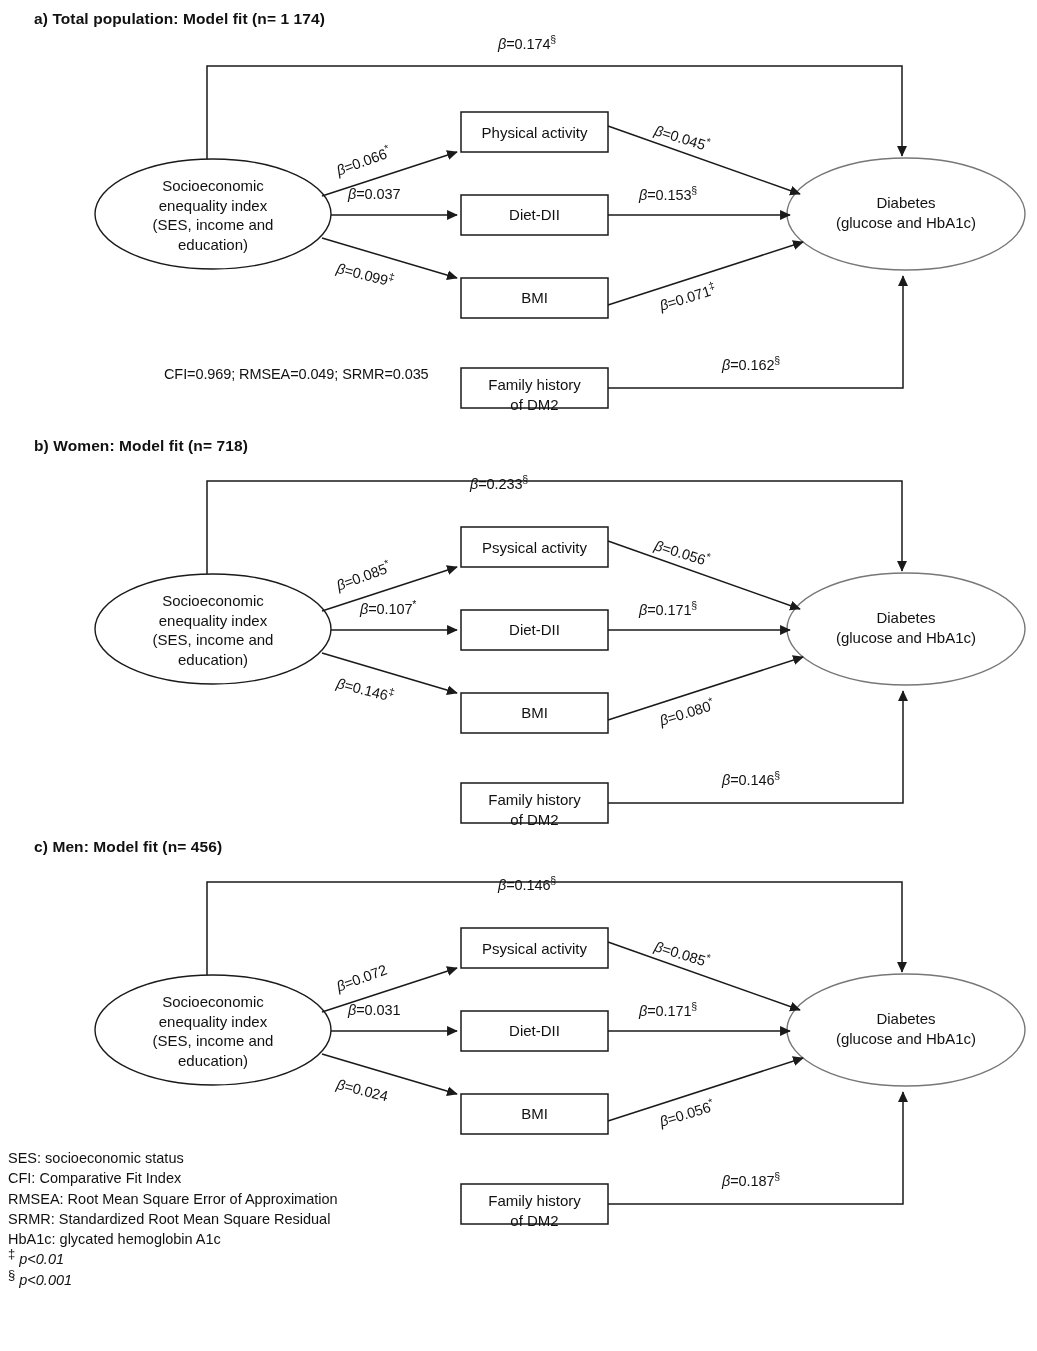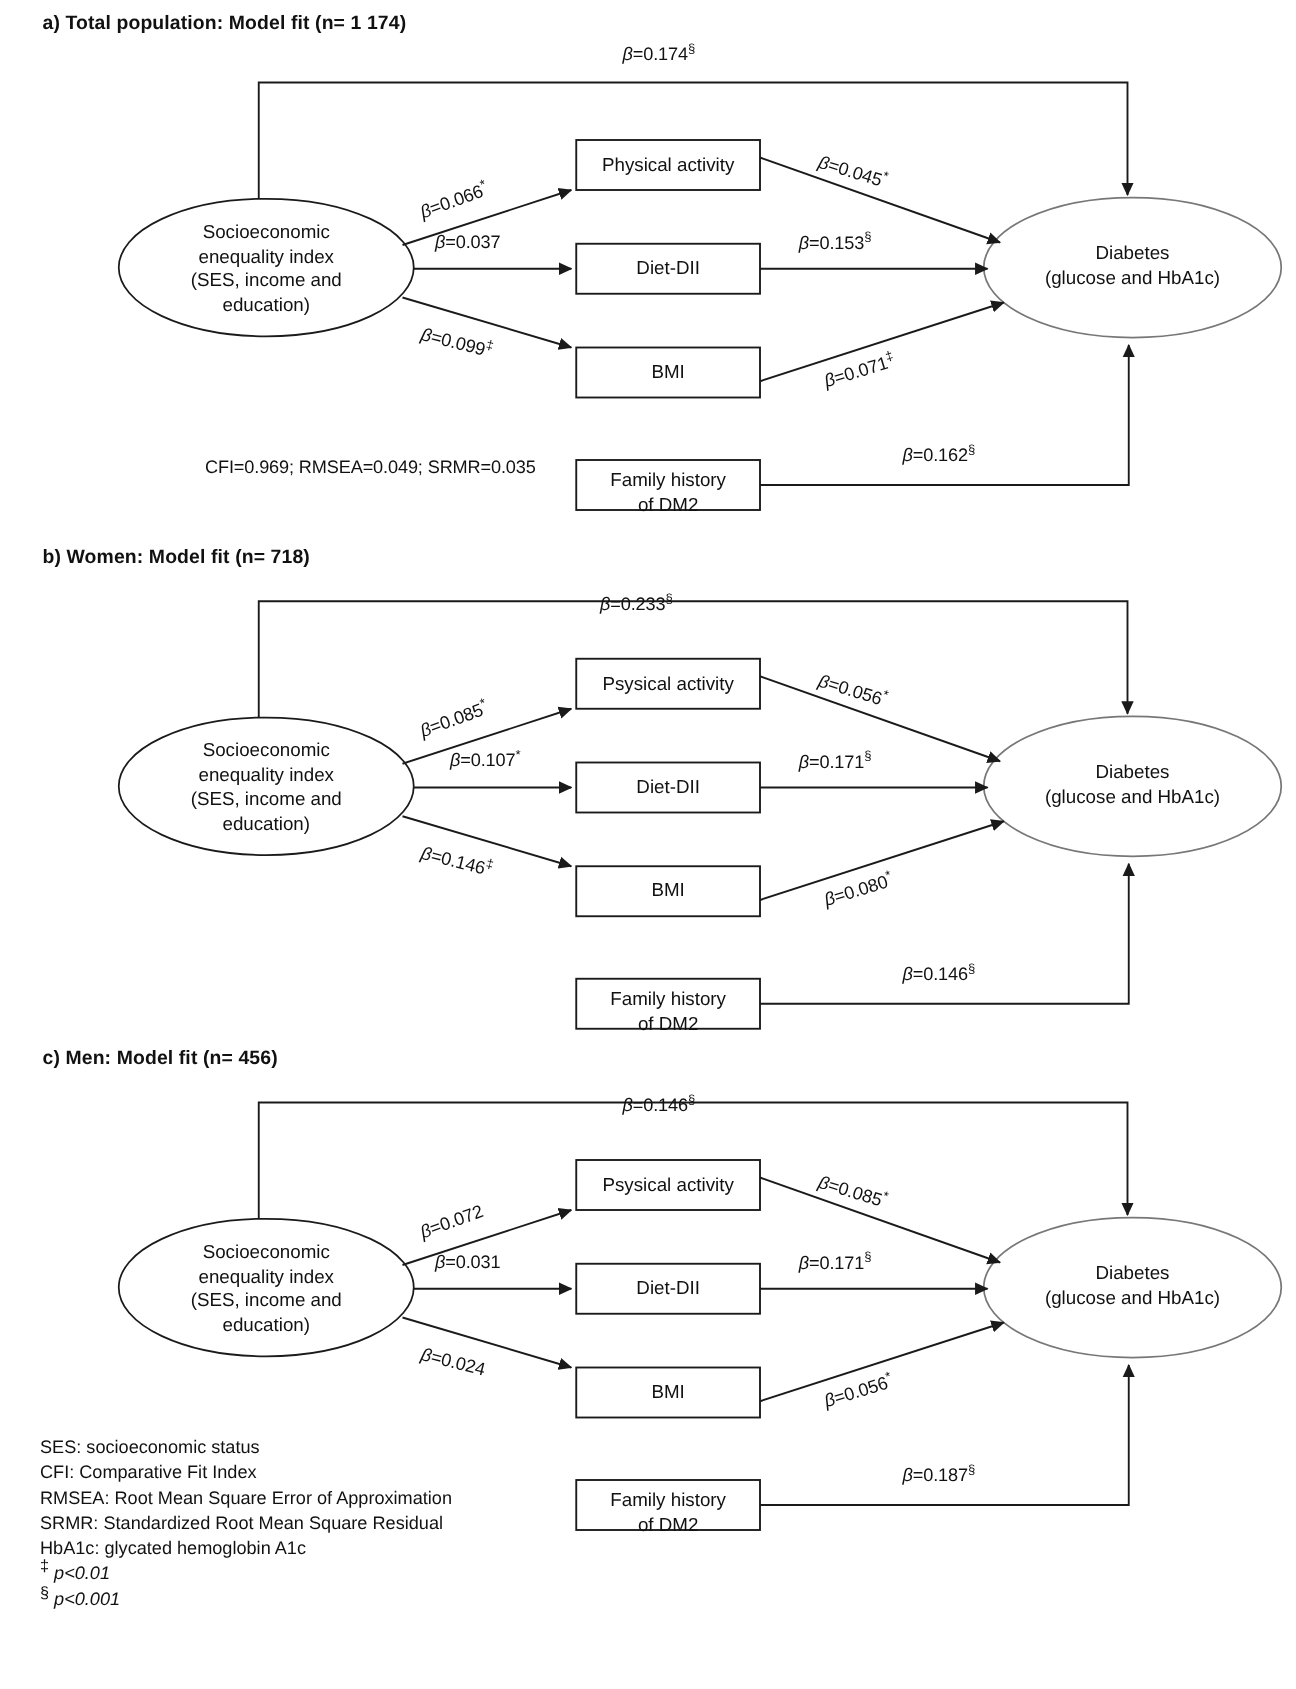--- a/index.html
+++ b/index.html
@@ -29,21 +29,21 @@
   .node-label.box{font-size:15px;}
   .beta{
     position:absolute;white-space:nowrap;font-size:14.5px;color:#111;
     letter-spacing:-.1px;
   }
   .beta i{font-style:italic;}
   .beta .sup{font-size:10.5px;vertical-align:super;line-height:0;}
   .beta.rot-up{transform-origin:0 50%;}
   .legend{
     position:absolute;left:8px;top:1148px;font-size:14.5px;line-height:20.3px;
-    color:#111;white-space:nowrap;margin-left:24px;
+    color:#111;white-space:nowrap;
   }
   .legend .it{font-style:italic;}
   .legend .mk{font-size:13px;vertical-align:super;line-height:0;}
 </style>
 </head>
 <body>
 
 <div id="stage">
 
   <svg class="diagram" viewBox="0 0 1037 1351" aria-hidden="true">
@@ -130,21 +130,21 @@
 (SES, income and
 education)</div>
   <div class="node-label box" style="left:461px;top:538px;width:147px;">Psysical activity</div>
   <div class="node-label box" style="left:461px;top:620px;width:147px;">Diet-DII</div>
   <div class="node-label box" style="left:461px;top:703px;width:147px;">BMI</div>
   <div class="node-label box" style="left:461px;top:790px;width:147px;">Family history
 of DM2</div>
   <div class="node-label" style="left:787px;top:608px;width:238px;">Diabetes
 (glucose and HbA1c)</div>
 
-  <div class="beta" style="left:480px;top:476px;"><i>β</i><span>=0.233</span><span class="sup">§</span></div>
+  <div class="beta" style="left:470px;top:476px;"><i>β</i><span>=0.233</span><span class="sup">§</span></div>
   <div class="beta rot-up" style="left:337px;top:578px;transform:rotate(-20deg);"><i>β</i><span>=0.085</span><span class="sup">*</span></div>
   <div class="beta" style="left:360px;top:601px;"><i>β</i><span>=0.107</span><span class="sup">*</span></div>
   <div class="beta rot-up" style="left:337px;top:675px;transform:rotate(14deg);"><i>β</i><span>=0.146</span><span class="sup">‡</span></div>
   <div class="beta rot-up" style="left:655px;top:537px;transform:rotate(17deg);"><i>β</i><span>=0.056</span><span class="sup">*</span></div>
   <div class="beta" style="left:639px;top:602px;"><i>β</i><span>=0.171</span><span class="sup">§</span></div>
   <div class="beta rot-up" style="left:660px;top:713px;transform:rotate(-17deg);"><i>β</i><span>=0.080</span><span class="sup">*</span></div>
   <div class="beta" style="left:722px;top:772px;"><i>β</i><span>=0.146</span><span class="sup">§</span></div>
 
   <div class="panel-title" style="left:34px;top:838px;">c) Men: Model fit (n= 456)</div>
 

